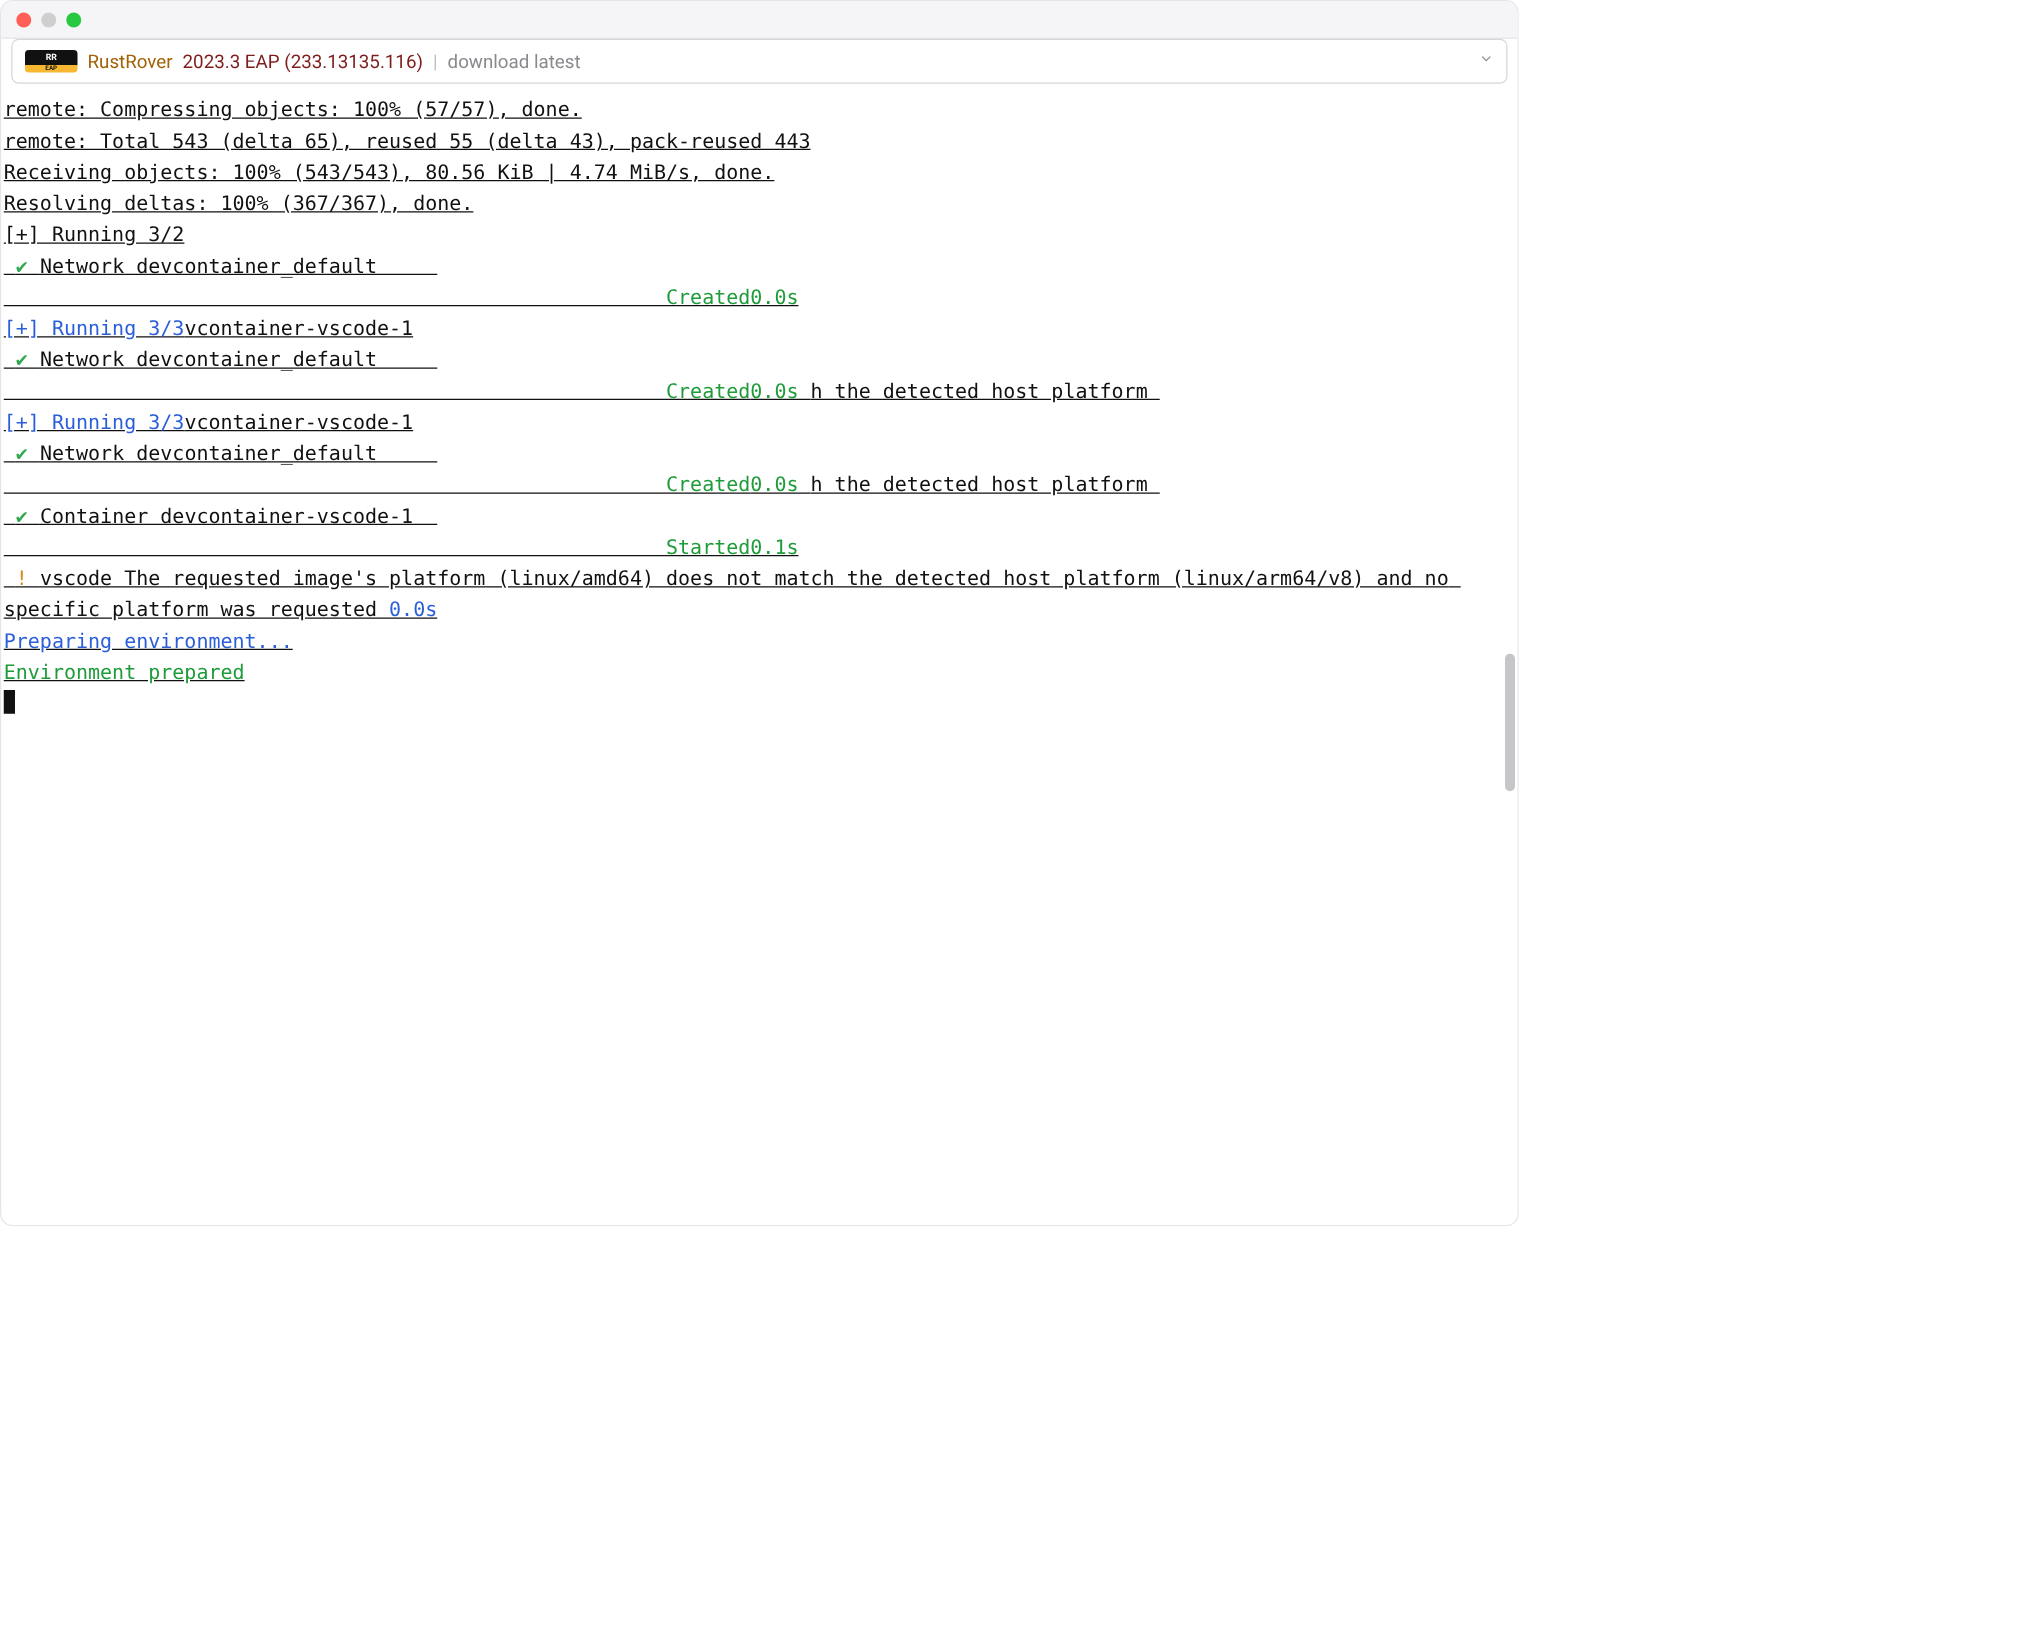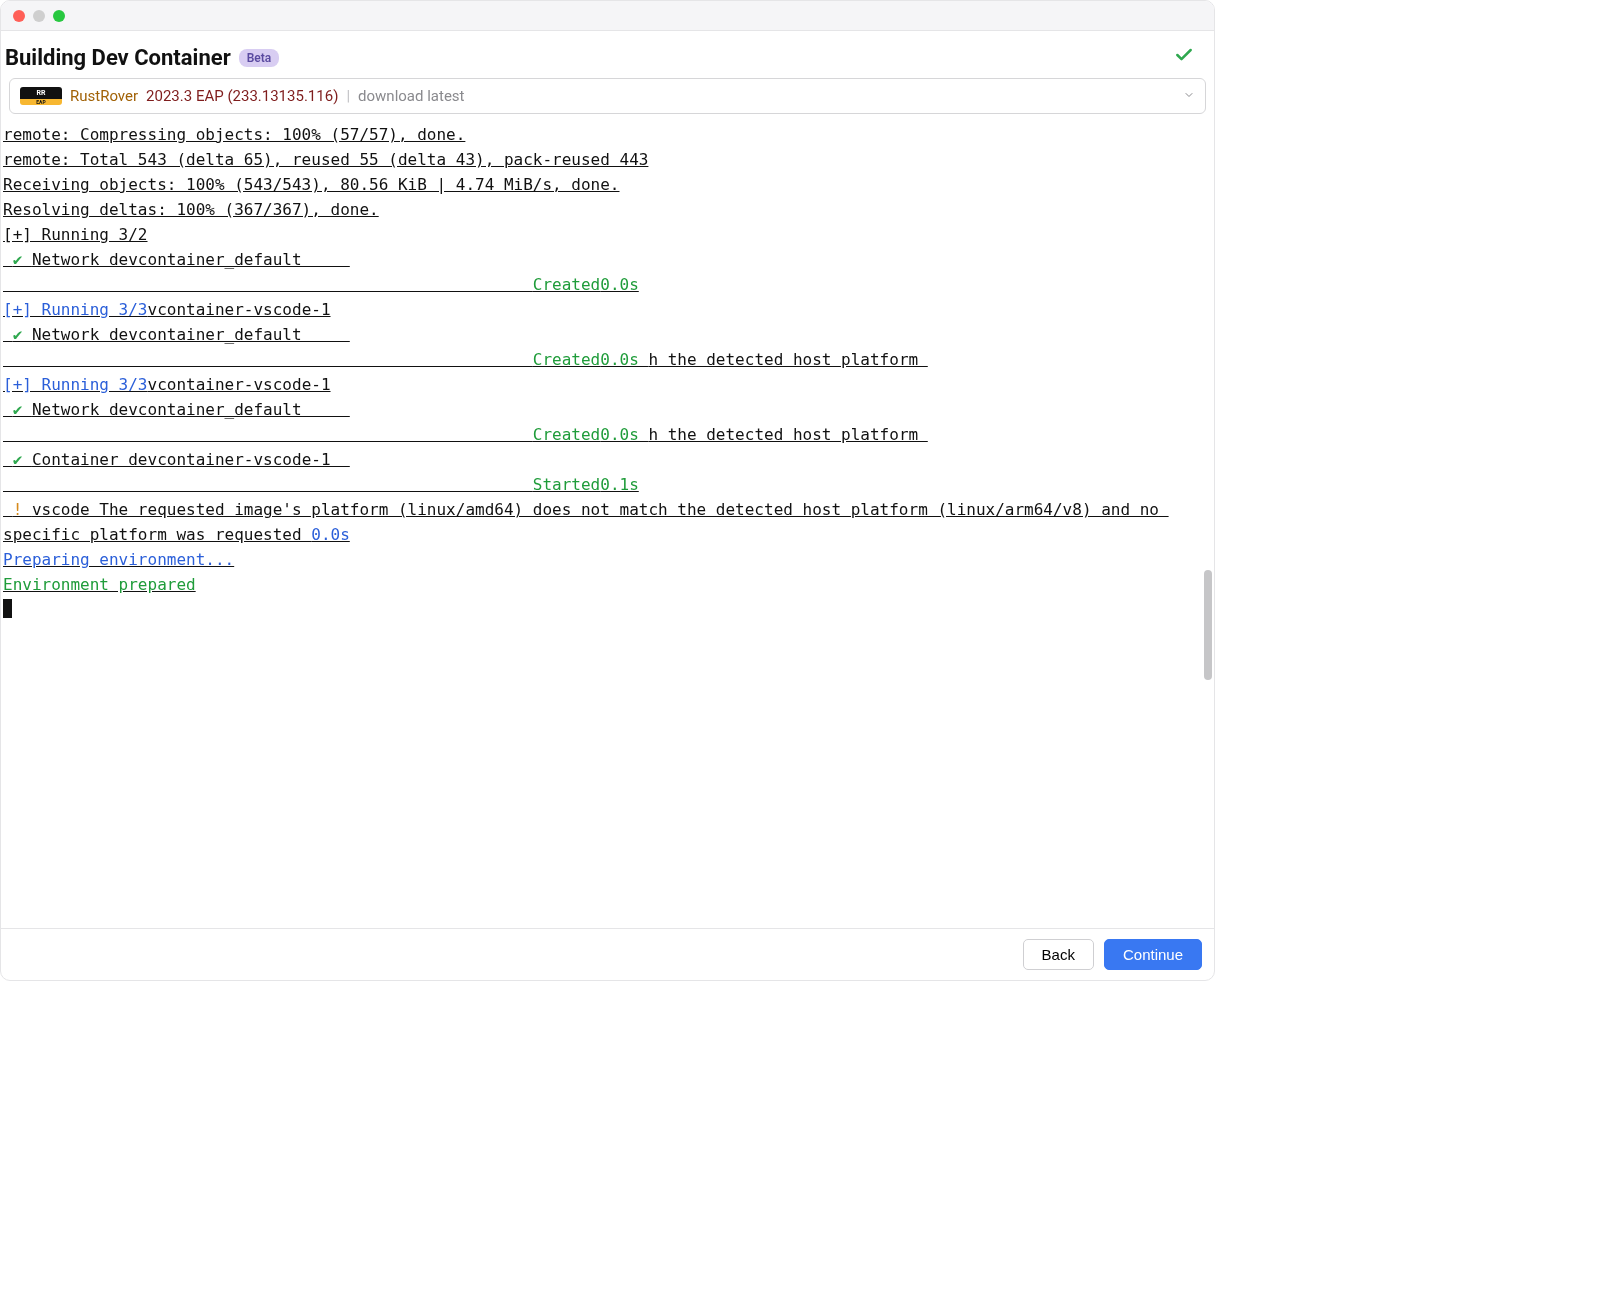--- a/index.html
+++ b/index.html
@@ -156,30 +156,20 @@
 <body>
 
 <div class="window">
 
   <div class="titlebar">
     <div class="traffic-light tl-red"></div>
     <div class="traffic-light tl-yellow"></div>
     <div class="traffic-light tl-green"></div>
   </div>
 
-  <div class="header">
-    <span class="title">Building Dev Container</span>
-    <span class="badge">Beta</span>
-    <span class="spacer"></span>
-    <span class="check-icon">
-      <svg width="20" height="20" viewBox="0 0 24 24" fill="none" stroke="currentColor" stroke-width="3" stroke-linecap="round" stroke-linejoin="round">
-          <polyline points="20 6 9 17 4 12"></polyline>
-        </svg>
-    </span>
-  </div>
 
   <div class="selector">
     <span class="ide-icon">
       <span class="top">
           <span>RR</span>
         </span>
       <span class="bot">
           <span>EAP</span>
         </span>
     </span>
@@ -211,18 +201,14 @@
 <span class="c-green">                                                       Created</span><span class="c-green">0.0s </span><span>h the detected host platform </span>
 <span class="chk"> ✔ </span><span>Container devcontainer-vscode-1  </span>
 <span class="c-green">                                                       Started</span><span class="c-green">0.1s</span>
 <span class="wrn"> ! </span><span>vscode The requested image's platform (linux/amd64) does not match the detected host platform (linux/arm64/v8) and no specific platform was requested </span><span class="c-bluen">0.0s</span>
 <span class="c-blue">Preparing environment...</span>
 <span class="c-green">Environment prepared</span>
 <span class="cursor"></span></div>
     <div class="scrollbar"></div>
   </div>
 
-  <div class="footer">
-    <button class="btn">Back</button>
-    <button class="btn btn-primary">Continue</button>
-  </div>
 
 </div>
 
 </body></html>

